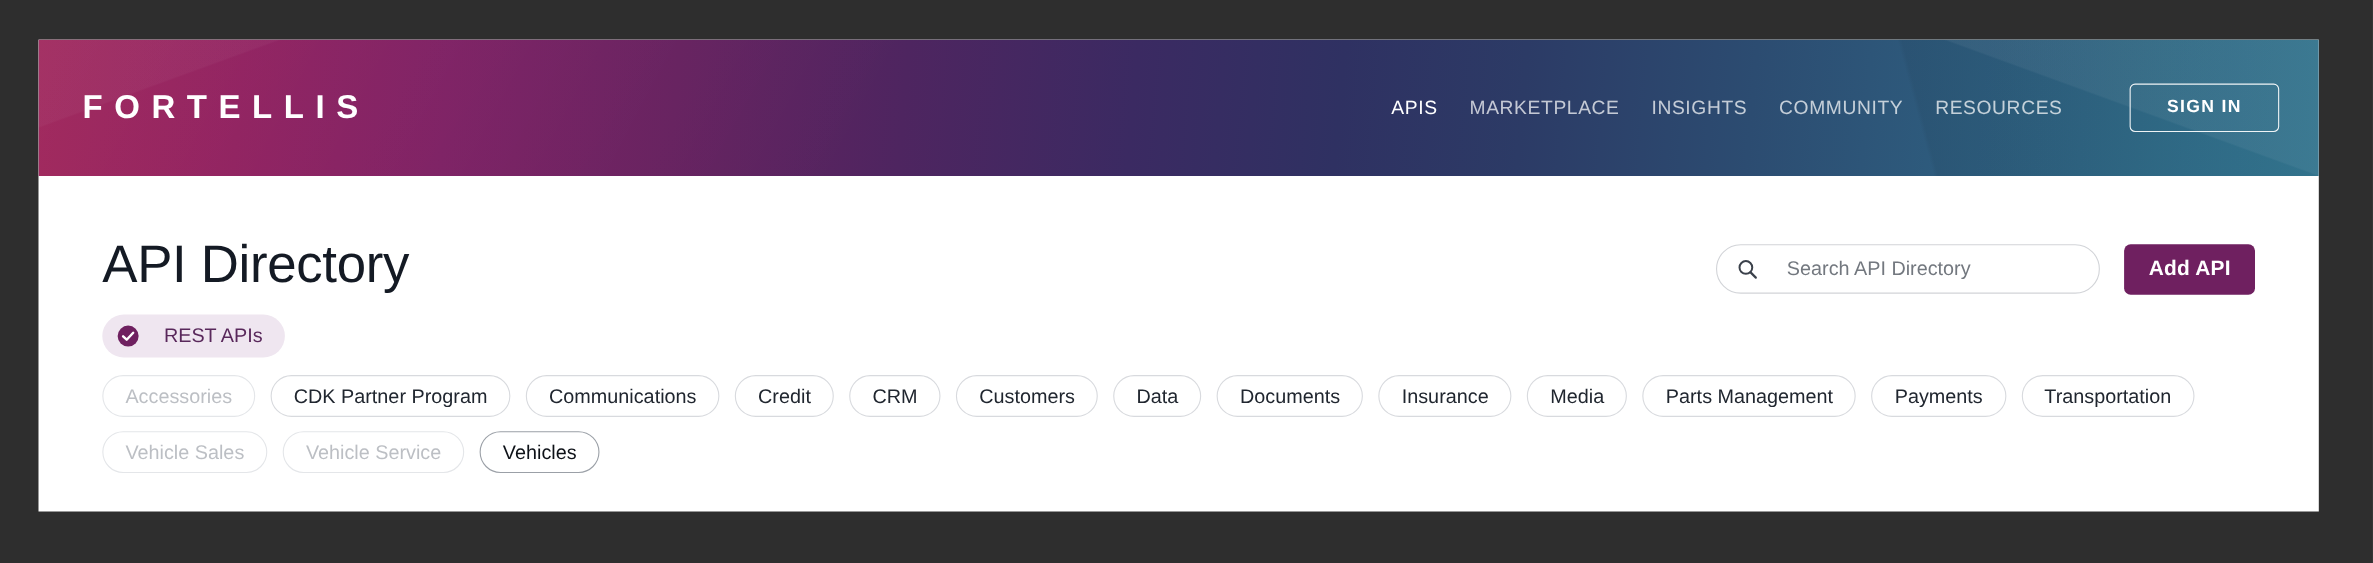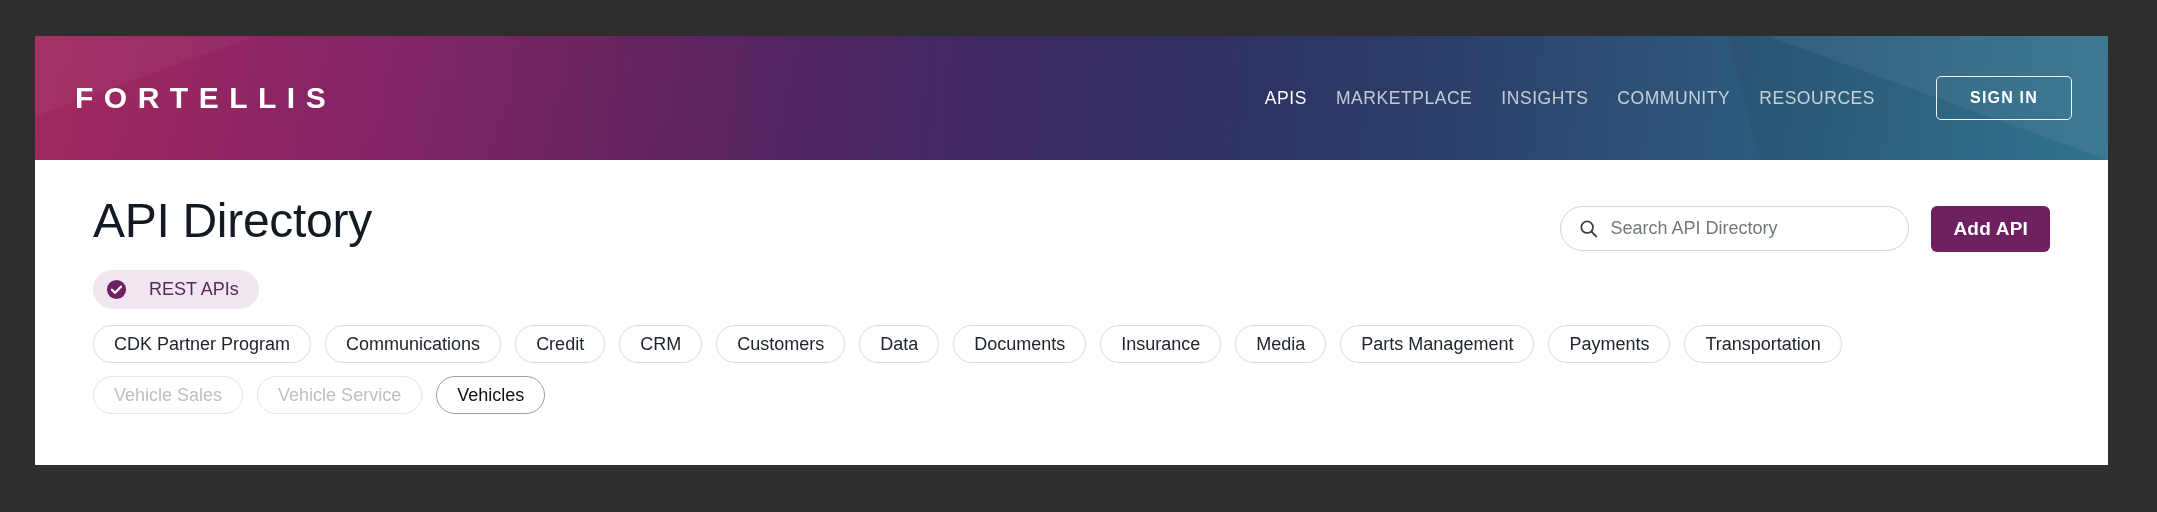--- a/index.html
+++ b/index.html
@@ -113,22 +113,22 @@
   }
 
   
   .body {
     position: relative;
     padding: 0 58px 0 58px;
   }
 
   .title-row {
     display: flex;
-    align-items: center;
-    padding-top: 30px;
+    align-items: flex-end;
+    padding-top: 46px;
   }
 
   .page-title {
     font-size: 48px;
     font-weight: 300;
     color: #141a24;
     letter-spacing: -0.3px;
     line-height: 1.1;
     margin: 0;
     white-space: nowrap;
@@ -145,21 +145,21 @@
   .search-box {
     display: flex;
     align-items: center;
     width: 349px;
     height: 45px;
     box-sizing: border-box;
     border: 1.4px solid #d2d4d8;
     border-radius: 23px;
     padding: 0 18px;
     background: #fff;
-    gap: 12px;
+    gap: 26px;
   }
 
   .search-icon svg { display: block; }
 
   .search-input {
     border: none;
     outline: none;
     background: transparent;
     font-family: "Liberation Sans", sans-serif;
     font-size: 18px;
@@ -310,20 +310,21 @@
             </svg>
           </span>
           <span class="label">REST APIs</span>
         </button>
 
       </div>
 
       <div class="cat-rows">
 
         <div class="cat-row">
+          <button class="cat-chip disabled">Accessories</button>
           <button class="cat-chip">CDK Partner Program</button>
           <button class="cat-chip">Communications</button>
           <button class="cat-chip">Credit</button>
           <button class="cat-chip">CRM</button>
           <button class="cat-chip">Customers</button>
           <button class="cat-chip">Data</button>
           <button class="cat-chip">Documents</button>
           <button class="cat-chip">Insurance</button>
           <button class="cat-chip">Media</button>
           <button class="cat-chip">Parts Management</button>

